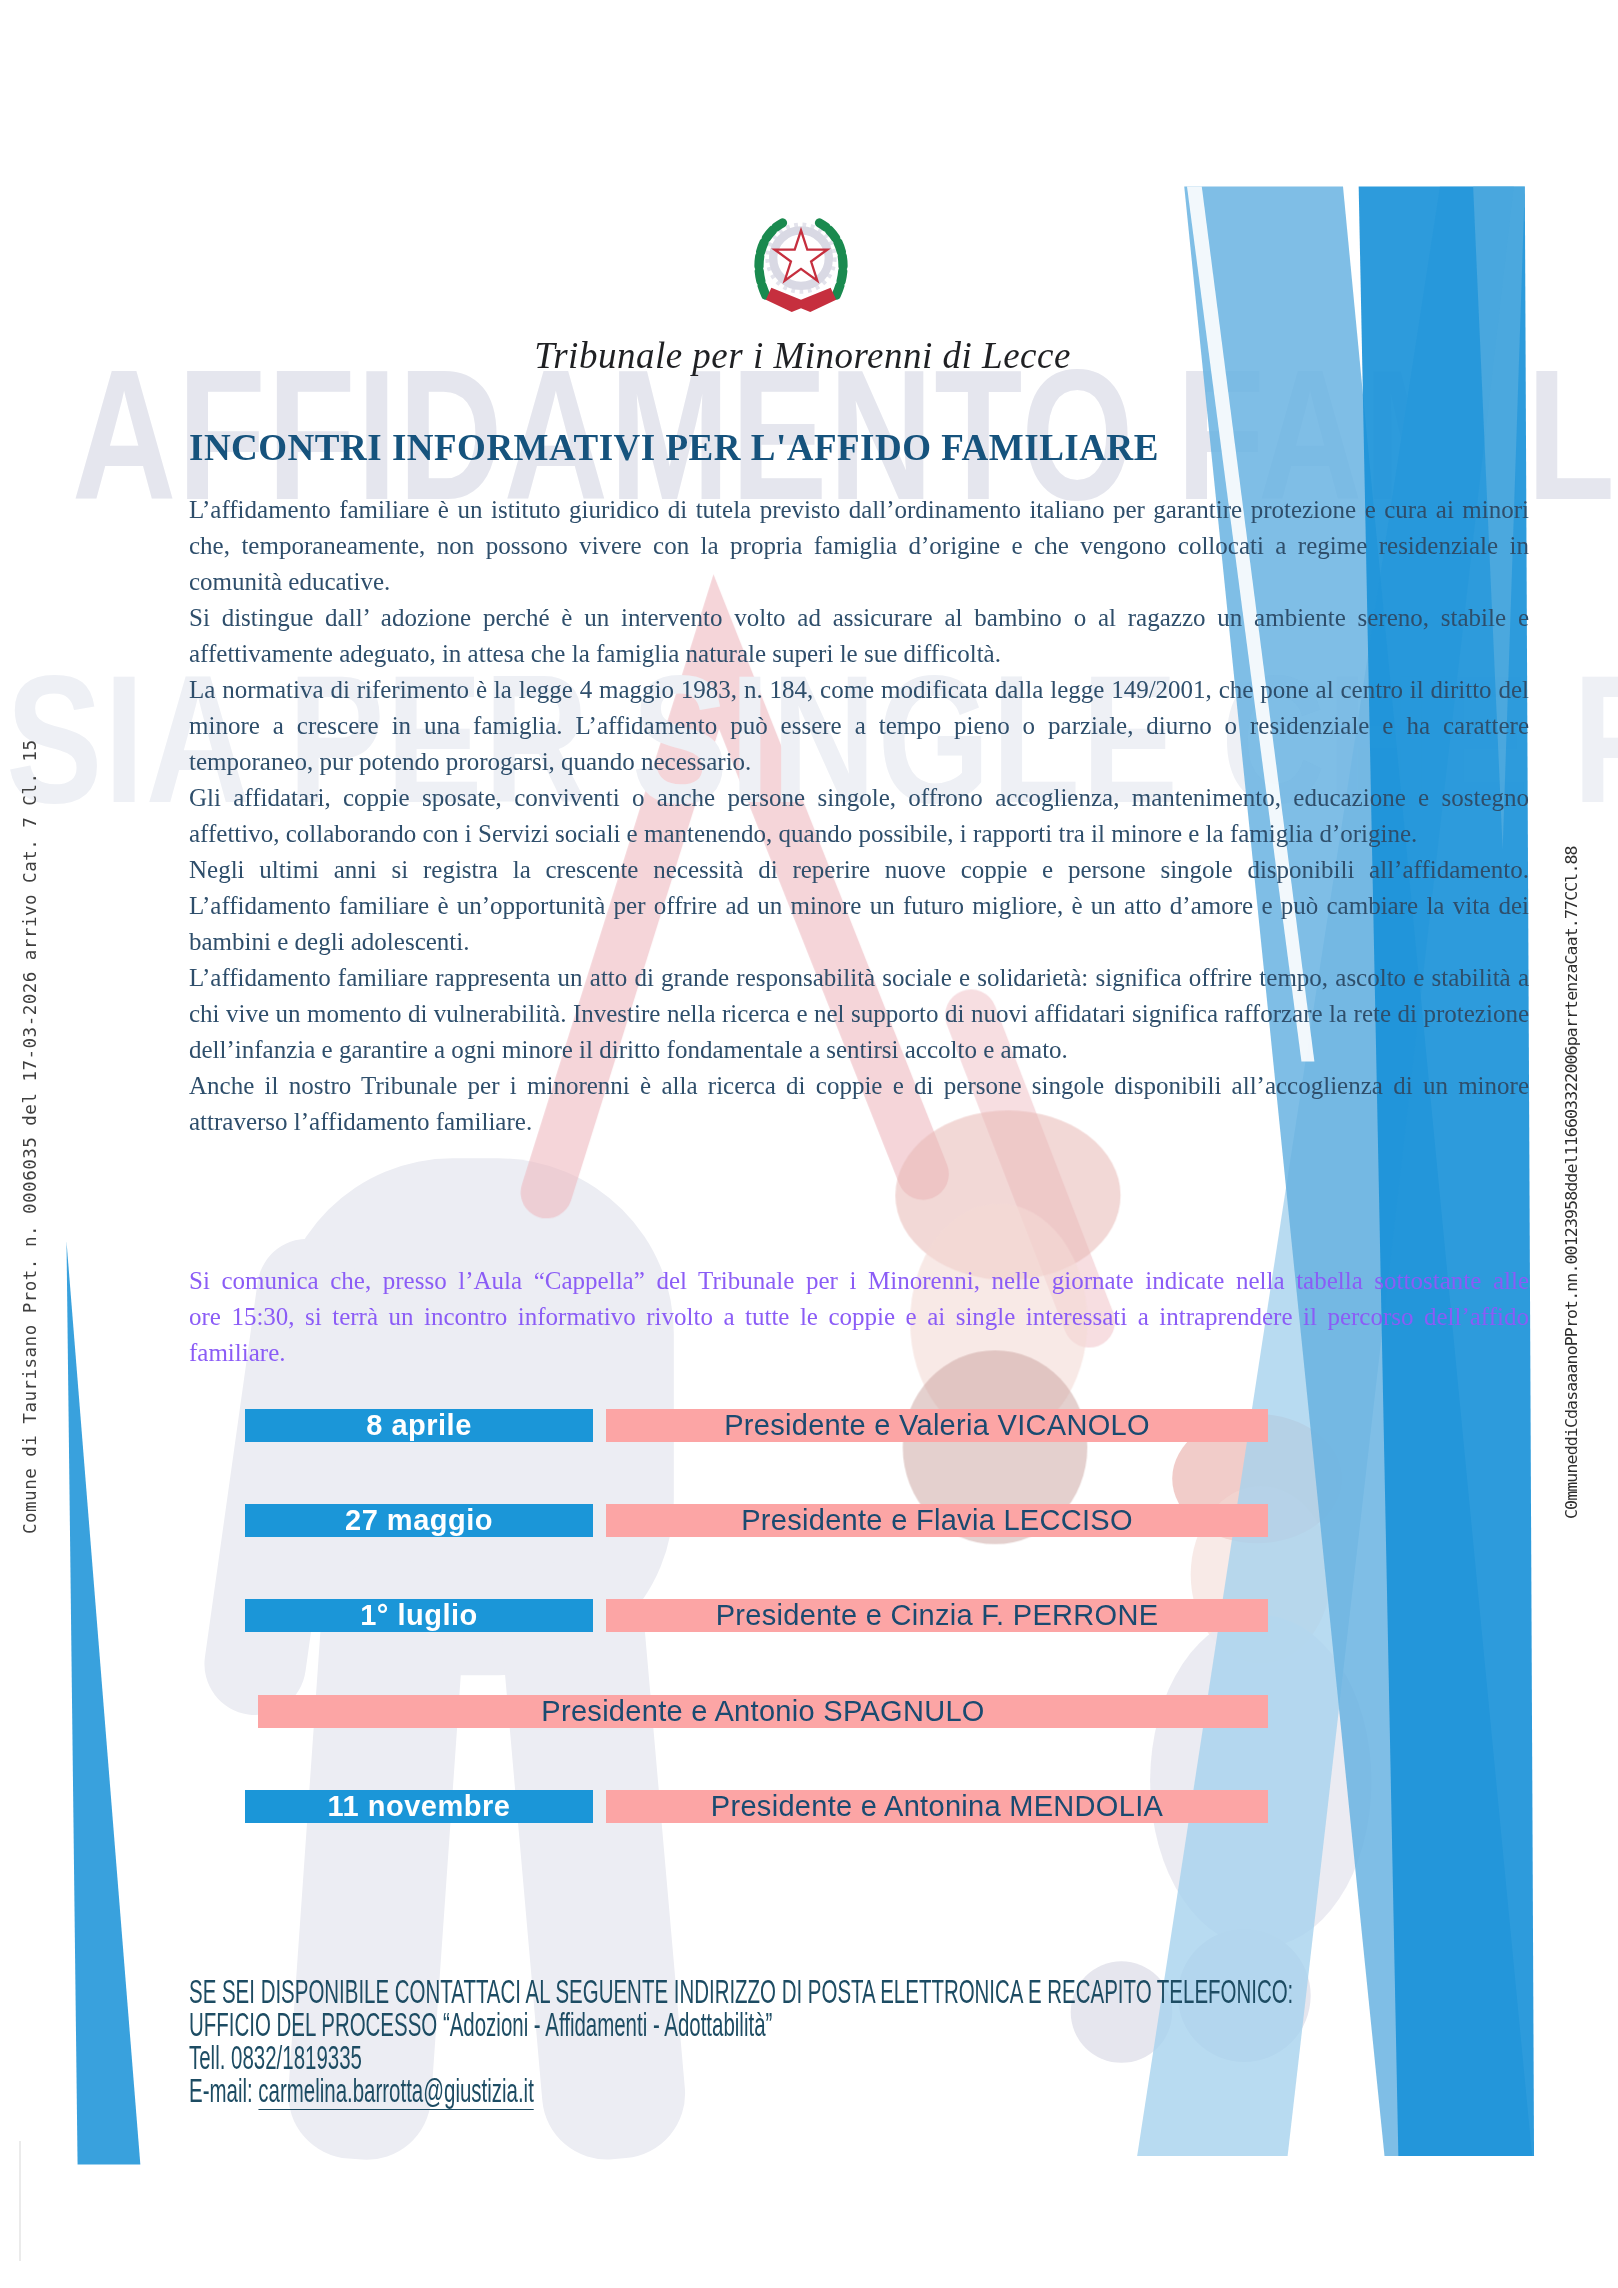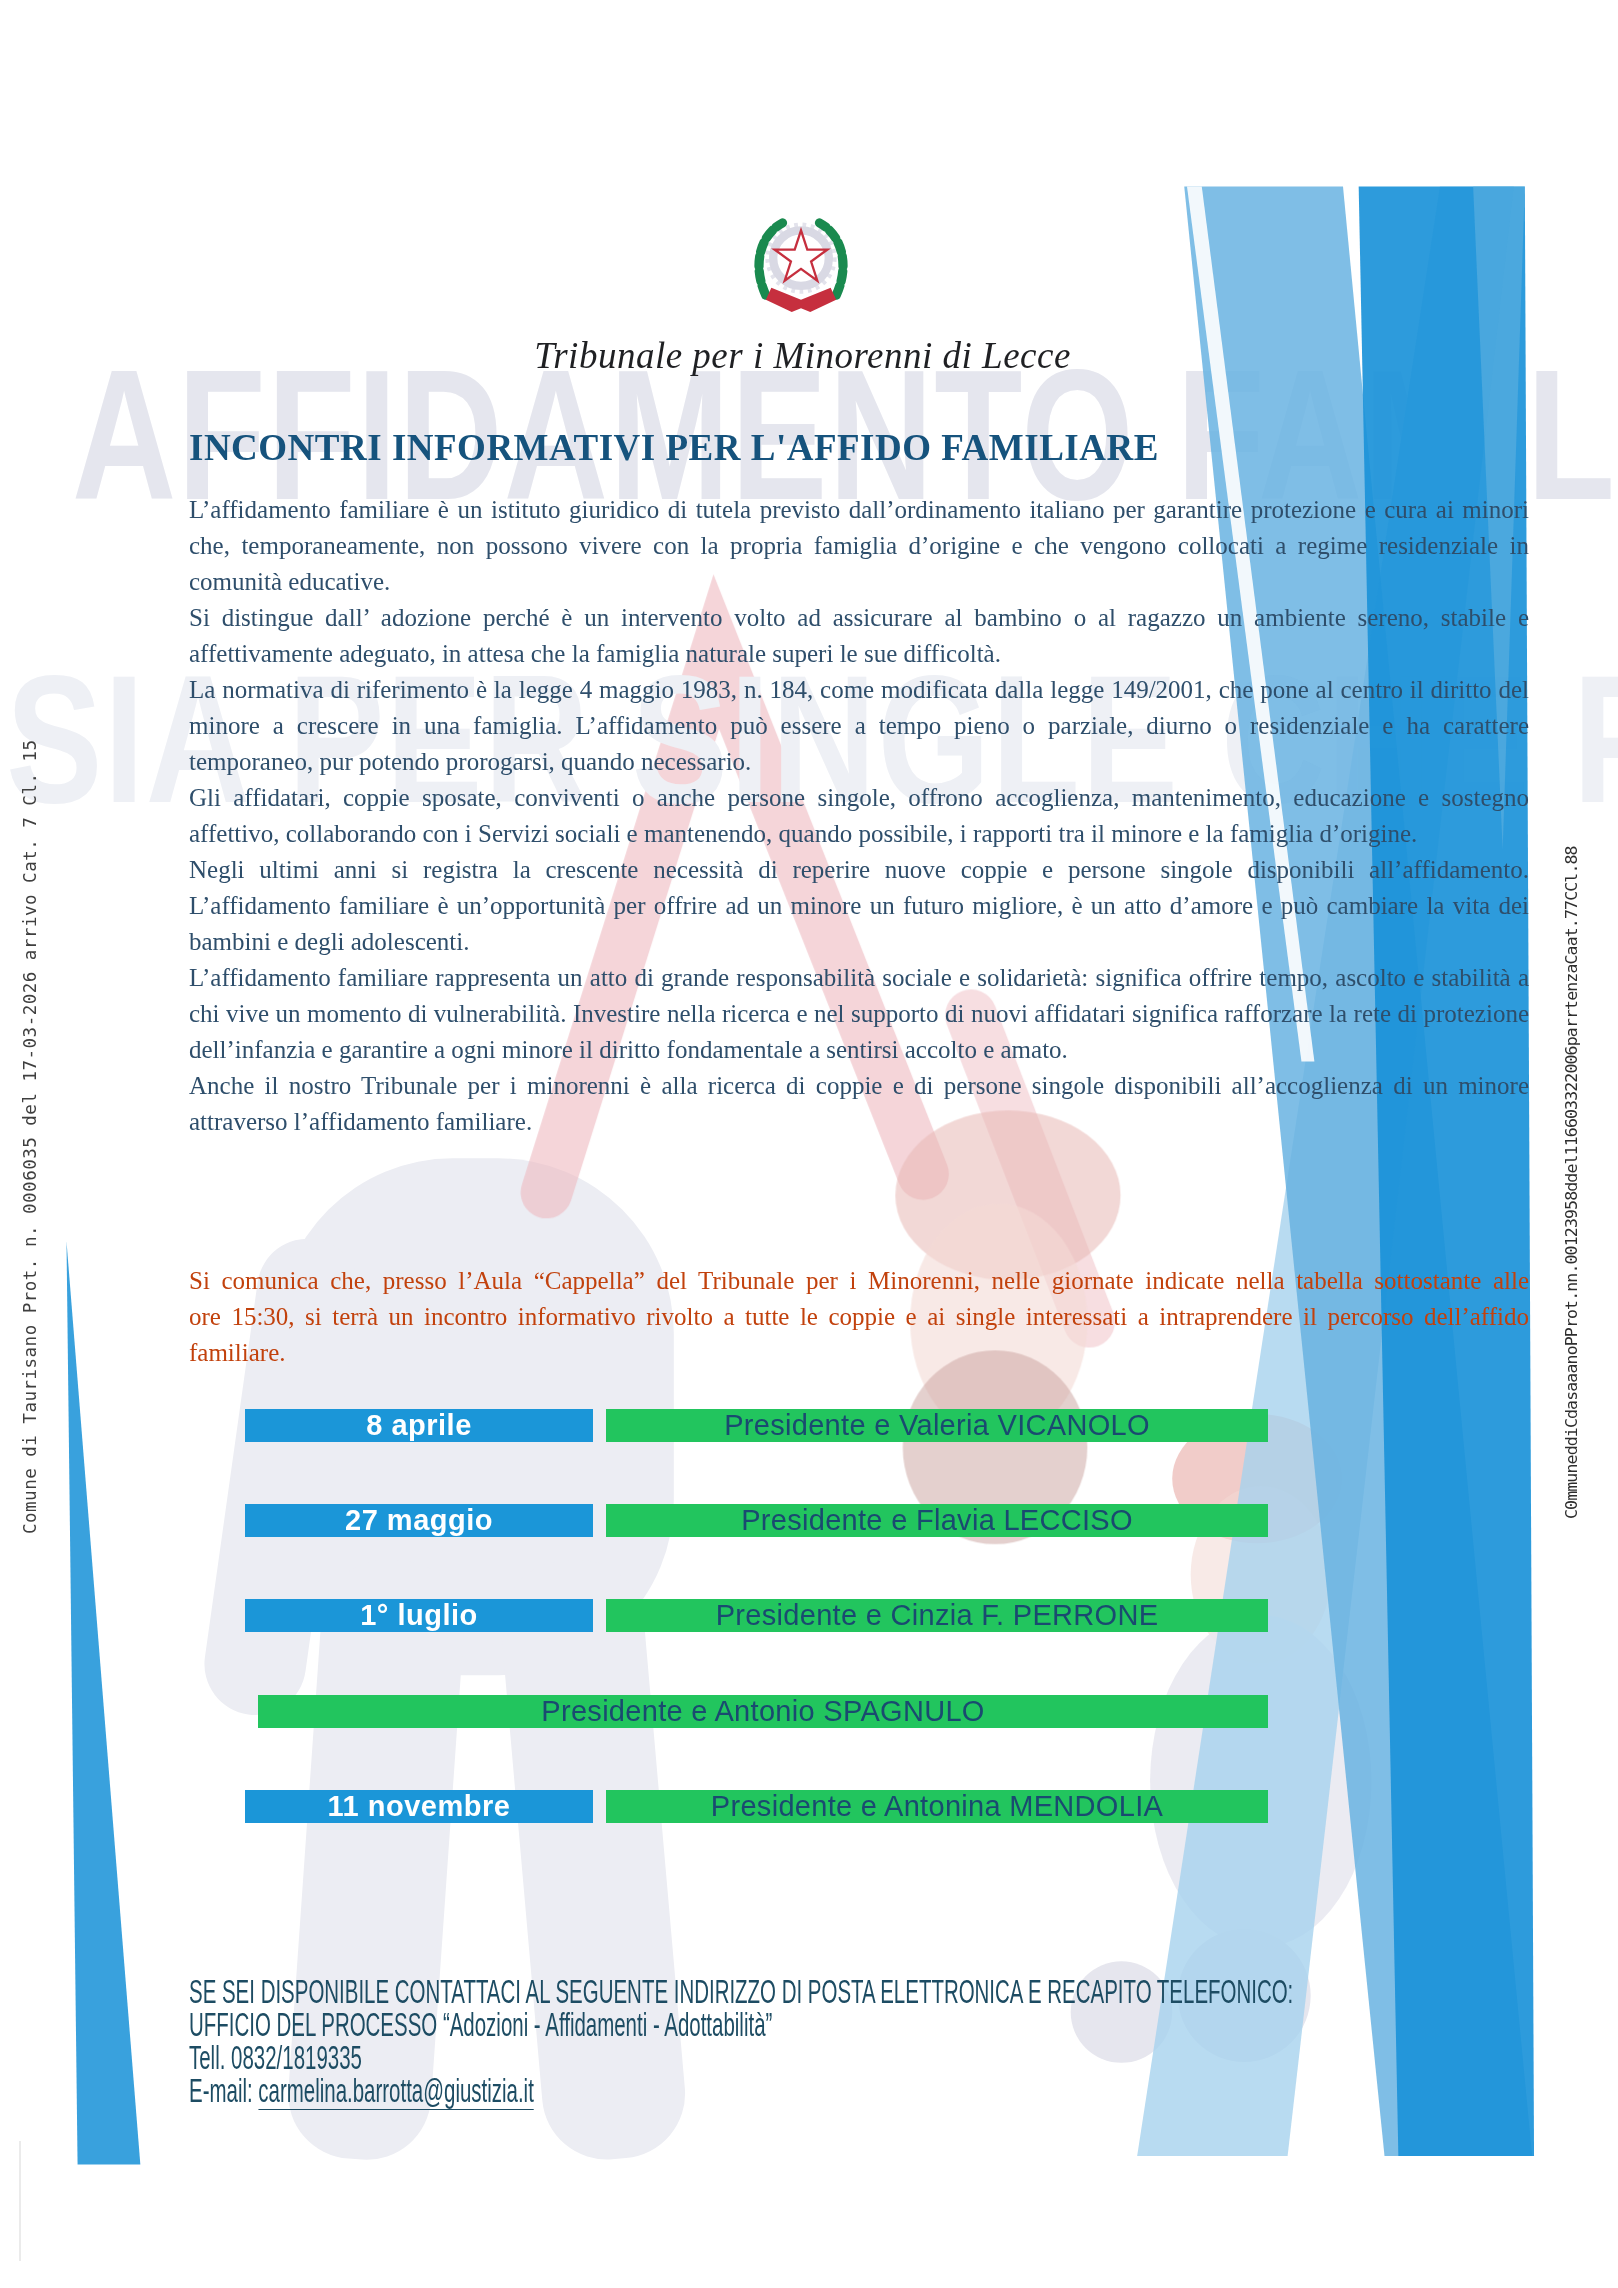--- a/index.html
+++ b/index.html
@@ -28,33 +28,33 @@
     font-size:37px;font-weight:bold;color:#16537d;letter-spacing:0.5px;
   }
   #body-text{
     left:189px;top:492px;width:1340px;
     font-size:25px;line-height:36px;color:#2e4e6b;
     text-align:justify;text-align-last:left;
   }
   #body-text p{margin:0;}
   #announcement{
     left:189px;top:1263px;width:1340px;
-    font-size:25px;line-height:36px;color:#c2410c;
+    font-size:25px;line-height:36px;color:#8b5cf6;
     text-align:justify;text-align-last:left;word-spacing:3.7px;
   }
   
   #meeting-table{left:245px;top:1381px;width:1023px;}
   .t-row{display:flex;height:88px;margin-bottom:7.4px;align-items:center;}
   .t-date{
     width:348px;background:#1b96d8;color:#ffffff;
     font-family:"Liberation Sans", sans-serif;font-weight:bold;font-size:29px;
     display:flex;align-items:center;justify-content:center;letter-spacing:0.5px;
   }
   .t-name{
-    flex:1;margin-left:13px;background:#22c55e;color:#1a4a70;
+    flex:1;margin-left:13px;background:#fca5a5;color:#1a4a70;
     font-family:"Liberation Sans", sans-serif;font-weight:500;font-size:29px;
     display:flex;align-items:center;justify-content:center;letter-spacing:0.3px;
   }
   
   #contact{
     left:189px;top:1975px;width:1292px;
     font-family:"Liberation Sans", sans-serif;color:#1d4c63;font-size:33px;
     line-height:33px;white-space:nowrap;
   }
   #contact .cline{height:33px;}

